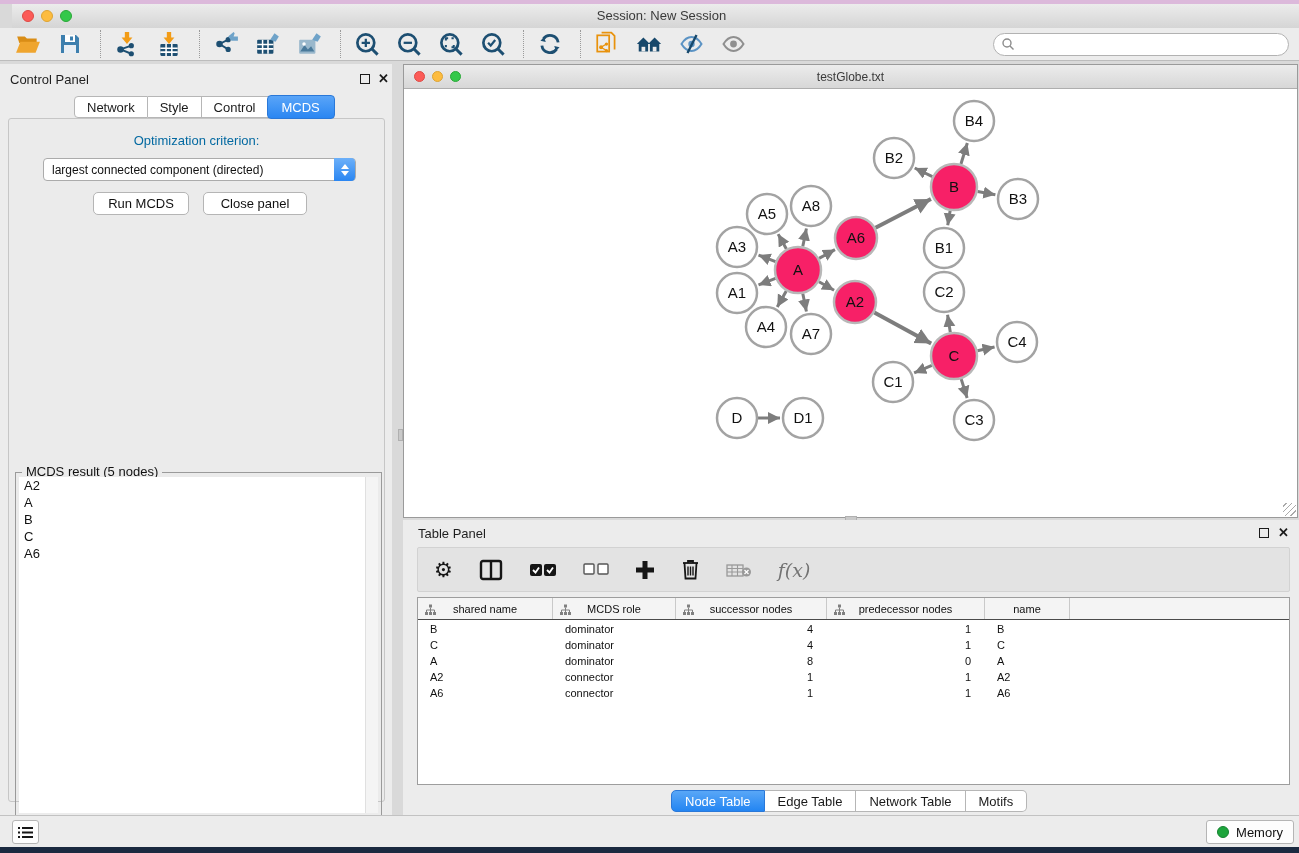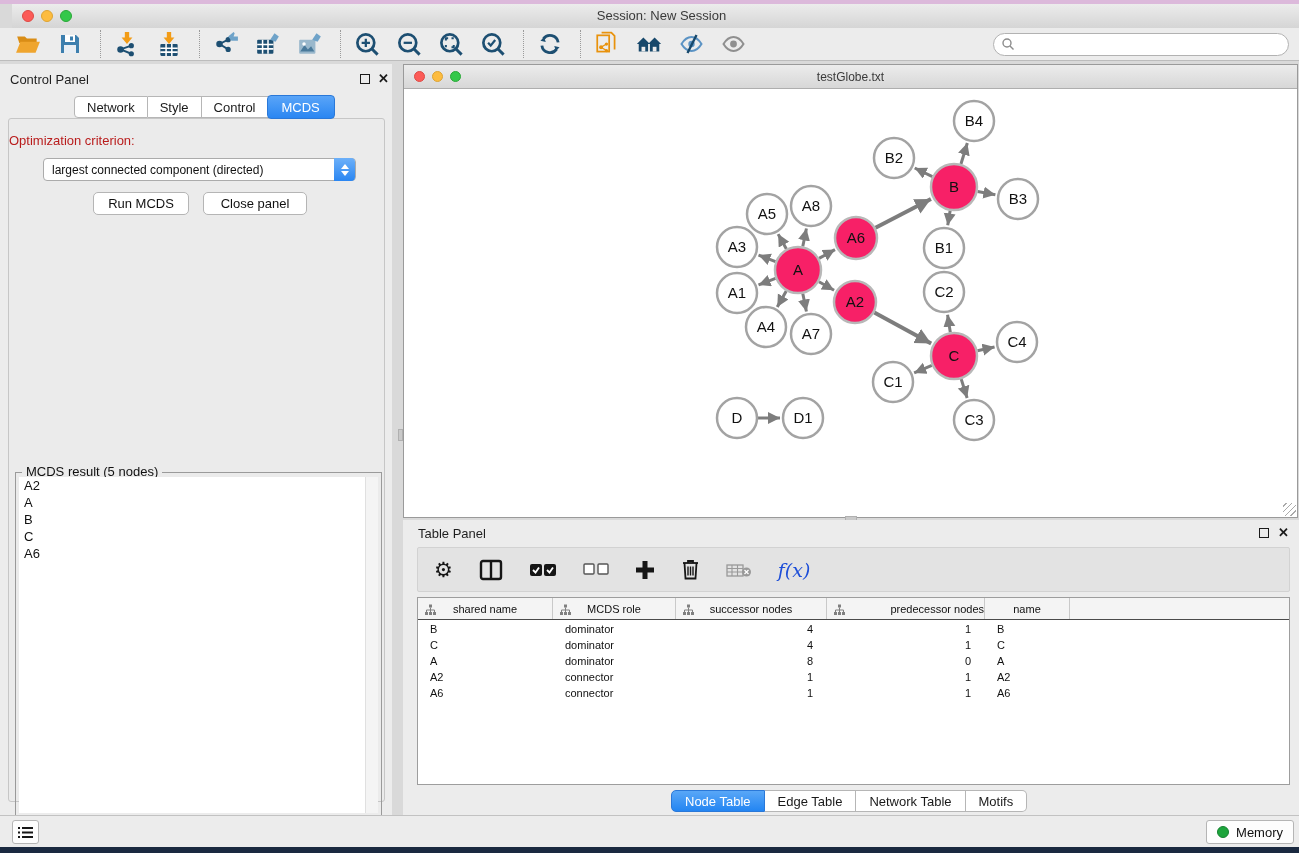--- a/index.html
+++ b/index.html
@@ -33,21 +33,21 @@
   
   .control-panel { position:absolute; left:0; top:64px; width:392px; height:751px; background:#ececec; }
   .cp-title { position:absolute; left:10px; top:8px; font-size:13px; color:#1f1f1f; }
   .cp-float { position:absolute; left:360px; top:10px; }
   .cp-close { position:absolute; left:378px; top:7px; }
   .cp-tabs { position:absolute; left:74px; top:32px; display:flex; height:22px; }
   .cp-tab { background:#ffffff; border:1px solid #b6b6b6; border-left:none; font-size:13px; color:#1a1a1a; display:flex; align-items:center; justify-content:center; padding:0 12px; }
   .cp-tab:first-child { border-left:1px solid #b6b6b6; border-radius:4px 0 0 4px; }
   .cp-tab.selected { background:linear-gradient(#5aa5f8,#2a86f2); border:1px solid #2a78d8; color:#ffffff; border-radius:4px; margin:-1px -2px; padding:0 14px; position:relative; z-index:2; }
   .cp-box { position:absolute; left:8px; top:54px; width:377px; height:684px; background:#ebebeb; border:1px solid #c6c6c6; border-radius:3px; }
-  .opt-label { position:absolute; left:0; right:0; top:14px; text-align:left; font-size:13px; color:#b91c1c; }
+  .opt-label { position:absolute; left:0; right:0; top:14px; text-align:center; font-size:13px; color:#0369a1; }
   .dropdown { position:absolute; left:34px; top:39px; width:313px; height:23px; background:#ffffff; border:1px solid #ababab; border-radius:4px; font-size:12px; color:#111; display:flex; align-items:center; padding-left:8px; }
   .dd-stepper { position:absolute; right:0px; top:-1px; width:21px; height:23px; background:linear-gradient(#6cb0f9,#2a86f2); border-radius:0 4px 4px 0; display:flex; flex-direction:column; align-items:center; justify-content:center; gap:2px; }
   .chev-up { width:0; height:0; border-left:4px solid transparent; border-right:4px solid transparent; border-bottom:5px solid #ffffff; }
   .chev-dn { width:0; height:0; border-left:4px solid transparent; border-right:4px solid transparent; border-top:5px solid #ffffff; }
   .cp-btn { position:absolute; top:73px; height:23px; background:#ffffff; border:1px solid #b5b5b5; border-radius:5px; font-size:13px; color:#111; display:flex; align-items:center; justify-content:center; }
   .btn-run { left:84px; width:96px; }
   .btn-closep { left:194px; width:104px; }
   .mcds-fieldset { position:absolute; left:6px; top:337px; width:367px; height:345px; border:1px solid #9a9a9a;margin-top:16px; }
   .mcds-legend { position:absolute; left:6px; top:-9px; background:#ebebeb; padding:0 4px; font-size:13px; color:#111; }
   .mcds-list { position:absolute; left:3px; top:4px; right:3px; bottom:3px; background:#ffffff; font-size:13px; color:#111; }
@@ -63,21 +63,21 @@
   .split-h { position:absolute; left:845px; top:516px; width:12px; height:5px; background:#c9c9c9; border:1px solid #b0b0b0; }
   .split-v { position:absolute; left:398px; top:429px; width:5px; height:12px; background:#c9c9c9; border:1px solid #b0b0b0; }
 
   
   .table-panel { position:absolute; left:403px; top:520px; width:896px; height:295px; background:#ececec; }
   .tp-title { position:absolute; left:15px; top:6px; font-size:13px; color:#1f1f1f; }
   .tp-float { position:absolute; left:856px; top:8px; }
   .tp-close { position:absolute; left:875px; top:5px; }
   .tp-toolbar { position:absolute; left:14px; top:27px; width:873px; height:45px; background:#e3e3e3; border:1px solid #d2d2d2; border-radius:2px; display:flex; align-items:center; padding-left:16px; }
   .tp-ico { margin-right:26px; display:flex; align-items:center; }
-  .fx-label { font-family:"DejaVu Serif", serif; font-style:italic; font-size:19px; color:#1d4ed8; }
+  .fx-label { font-family:"DejaVu Serif", serif; font-style:italic; font-size:19px; color:#737373; }
   .gear-glyph { font-size:21px; color:#161616; line-height:1; }
 
   .node-table { position:absolute; left:14px; top:77px; width:873px; height:188px; background:#ffffff; border:1px solid #9d9d9d; overflow:hidden; }
   .nt-header { position:absolute; left:0; top:0; right:0; height:22px; background:#f4f4f4; border-bottom:1px solid #4a4a4a; display:flex; }
   .nt-hcell { position:relative; height:100%; display:flex; align-items:center; justify-content:center; font-size:11px; color:#111; border-right:1px solid #c9c9c9; flex:0 0 auto; }
   .nt-hcell .tree-ico { position:absolute; left:7px; top:6px; }
   .nt-body { position:absolute; left:0; top:23px; right:0; bottom:0; }
   .nt-row { display:flex; height:16px; }
   .nt-cell { font-size:11px; color:#111; flex:0 0 auto; line-height:16px; white-space:nowrap; overflow:hidden; }
   .nt-cell.left { padding-left:12px; text-align:left; }
@@ -454,21 +454,21 @@
           <div class="nt-hcell" style="width: 151px;">
             <svg width="11" height="11" viewBox="0 0 11 11" class="tree-ico">
               <rect x="4" y="0.5" width="3" height="3" fill="#808080"></rect>
               <path d="M5.5 3.5v2.5M1.5 6v2M5.5 6v2M9.5 6v2M1.5 6h8" stroke="#808080" stroke-width="1"></path>
               <rect x="0" y="8" width="3" height="3" fill="#808080"></rect>
               <rect x="4" y="8" width="3" height="3" fill="#808080"></rect>
               <rect x="8" y="8" width="3" height="3" fill="#808080"></rect>
             </svg>
             <span>successor nodes</span>
           </div>
-          <div class="nt-hcell" style="width: 158px; justify-content: flex-end;">
+          <div class="nt-hcell" style="width: 158px;">
             <svg width="11" height="11" viewBox="0 0 11 11" class="tree-ico">
               <rect x="4" y="0.5" width="3" height="3" fill="#808080"></rect>
               <path d="M5.5 3.5v2.5M1.5 6v2M5.5 6v2M9.5 6v2M1.5 6h8" stroke="#808080" stroke-width="1"></path>
               <rect x="0" y="8" width="3" height="3" fill="#808080"></rect>
               <rect x="4" y="8" width="3" height="3" fill="#808080"></rect>
               <rect x="8" y="8" width="3" height="3" fill="#808080"></rect>
             </svg>
             <span>predecessor nodes</span>
           </div>
           <div class="nt-hcell" style="width: 85px;">

